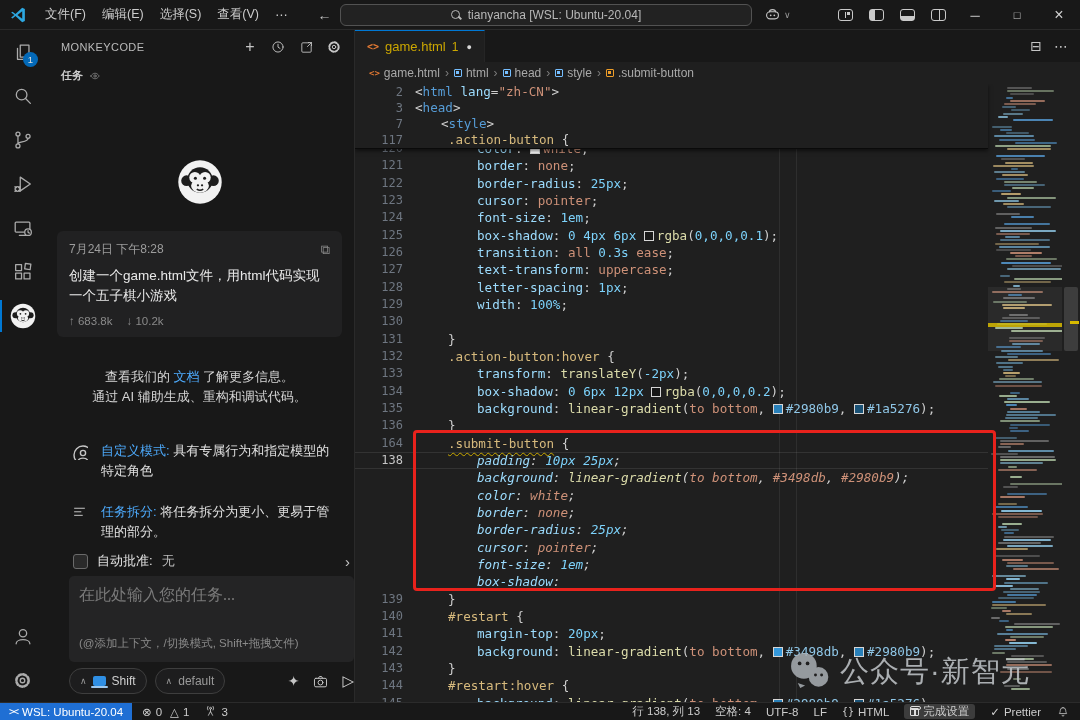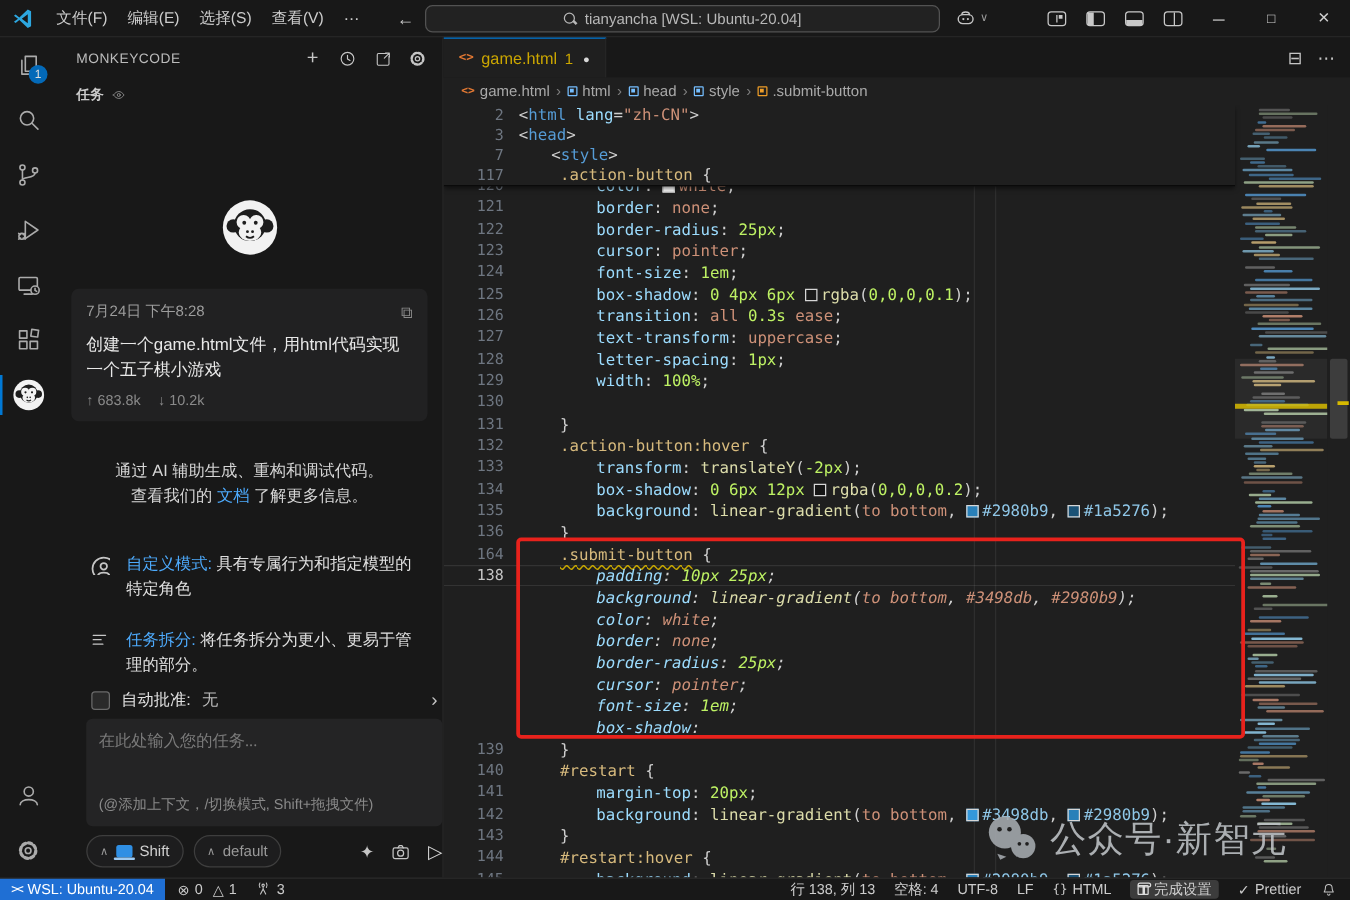--- a/index.html
+++ b/index.html
@@ -60,21 +60,21 @@
   .features{margin:34px 24px 0 26px;display:flex;flex-direction:column;gap:22px;}
   .feat{display:flex;gap:12px;align-items:flex-start;}
   .feat .fic{flex:0 0 18px;margin-top:2px;color:#c5c5c5;}
   .feat .ftxt{font-size:13px;line-height:1.5;color:#e0e0e0;}
   .sb-bottom{position:absolute;left:12px;bottom:8px;width:100%;padding:0 12px;}
   .approve{display:flex;align-items:center;gap:9px;padding:6px 4px;font-size:13px;color:#e0e0e0;}
   .cb{width:15px;height:15px;border:1.4px solid #6a6a6a;border-radius:3px;background:#2a2a2a;}
   .approve .val{color:#bdbdbd;}
   .approve .chev{margin-left:auto;color:#c5c5c5;font-size:15px;}
   .taskinput{width:100%;height:86px;background:#242425;border:none;border-radius:5px;resize:none;
-             font-family:Liberation Serif, serif;font-size:13px;color:#ddd;padding:9px 10px;outline:none;}
+             font-family:Liberation Serif, serif;font-size:16px;color:#ddd;padding:9px 10px;outline:none;}
   .taskinput::placeholder{color:#7a7a7a;}
   .input-hint{position:relative;top:-30px;height:0;padding:0 10px;font-size:11.5px;color:#8a8a8a;pointer-events:none;}
   .sb-controls{display:flex;align-items:center;margin-top:2px;gap:8px;}
   .pill{display:flex;align-items:center;gap:6px;height:26px;padding:0 10px;border:1px solid #3e3e3e;border-radius:13px;
         font-size:12px;color:#d0d0d0;background:#1d1d1e;}
   .pill .caret{font-size:9px;color:#9a9a9a;}
   .pill .lap{width:13px;height:10px;background:#2f8fe4;border-radius:2px;position:relative;}
   .pill .lap::after{content:"";position:absolute;left:-2px;bottom:-2px;width:17px;height:2px;background:#9ec9ef;border-radius:1px;}
   .pill.dim{color:#9a9a9a;}
   .sbc-icons{margin-left:auto;display:flex;align-items:center;gap:13px;color:#c5c5c5;}
@@ -107,21 +107,21 @@
   .lines{position:absolute;left:0;top:56px;width:633px;}
   .sticky{position:absolute;left:0;top:0;width:633px;background:#1f1f1f;z-index:3;
           box-shadow:0 2px 4px rgba(0,0,0,.55);border-bottom:1px solid #0a0a0a;}
   .crow{display:flex;height:17.33px;line-height:17.33px;font-family:"DejaVu Sans Mono",monospace;font-size:12.6px;white-space:pre;}
   .sticky .crow{height:16px;line-height:16px;}
   .crow .g{flex:0 0 48px;width:48px;text-align:right;color:#6e7681;font-size:12px;}
   .crow .c{margin-left:12px;}
   .crow.cur{box-shadow:inset 0 1px 0 rgba(255,255,255,.09),inset 0 -1px 0 rgba(255,255,255,.09);}
   .crow.cur .g{color:#c6c6c6;}
   .crow.ghost .c{font-style:italic;}
-  .tk-p{color:#9cdcfe;}  .tk-v{color:#ce9178;}  .tk-n{color:#bef264;}
+  .tk-p{color:#9cdcfe;}  .tk-v{color:#ce9178;}  .tk-n{color:#7dd3fc;}
   .tk-u{color:#cfcfcf;}  .tk-s{color:#d7ba7d;}  .tk-f{color:#dcdcaa;}
   .tk-t{color:#569cd6;}  .tk-a{color:#9cdcfe;}  .tk-r{color:#ce9178;}  .tk-h{color:#8fc7e8;}
   .wavy{text-decoration-line:underline;text-decoration-style:wavy;text-decoration-color:#c9a900;
         text-decoration-thickness:1px;text-underline-offset:3.5px;}
   .swatch{display:inline-block;width:10px;height:10px;border:1px solid #d6d6d6;margin:0 3px -1px 0;}
 
   .minimap{position:absolute;left:633px;top:0;width:74px;height:618px;background:#1f1f1f;overflow:hidden;}
   .mm-content{padding-top:3px;}
   .mm-content div{border-radius:1px;}
   .mm-cursor{position:absolute;left:0;top:239px;width:100%;height:3.5px;background:#d7ba00;opacity:.85;}
@@ -381,22 +381,22 @@
         <span class="tc-date">7月24日 下午8:28</span>
         <span class="tc-copy">⧉</span>
       </div>
       <div class="tc-text">创建一个game.html文件，用html代码实现一个五子棋小游戏</div>
       <div class="tc-stats">
         <span>↑ 683.8k</span>
         <span>↓ 10.2k</span>
       </div>
     </div>
     <div class="sb-intro">
+      <div><span>查看我们的 </span><span class="link">文档</span><span> 了解更多信息。</span></div>
       <div>通过 AI 辅助生成、重构和调试代码。</div>
-      <div><span>查看我们的 </span><span class="link">文档</span><span> 了解更多信息。</span></div>
     </div>
     <div class="features">
       <div class="feat">
         <span class="fic">
             <svg class="ic" width="17" height="17">
               <circle cx="12" cy="12" r="9"></circle>
               <circle cx="12" cy="10" r="2.6"></circle>
               <path d="M7 18.5 c.5 -4.5 9.5 -4.5 10 0"></path>
             </svg>
           </span>

